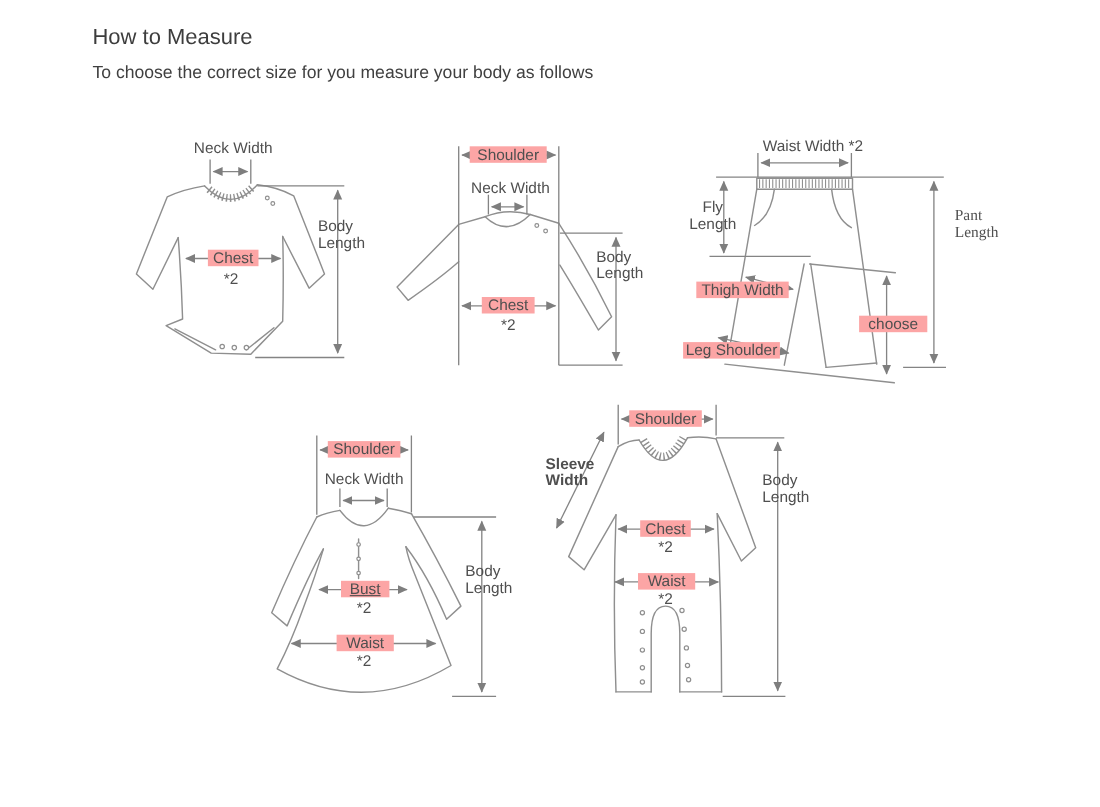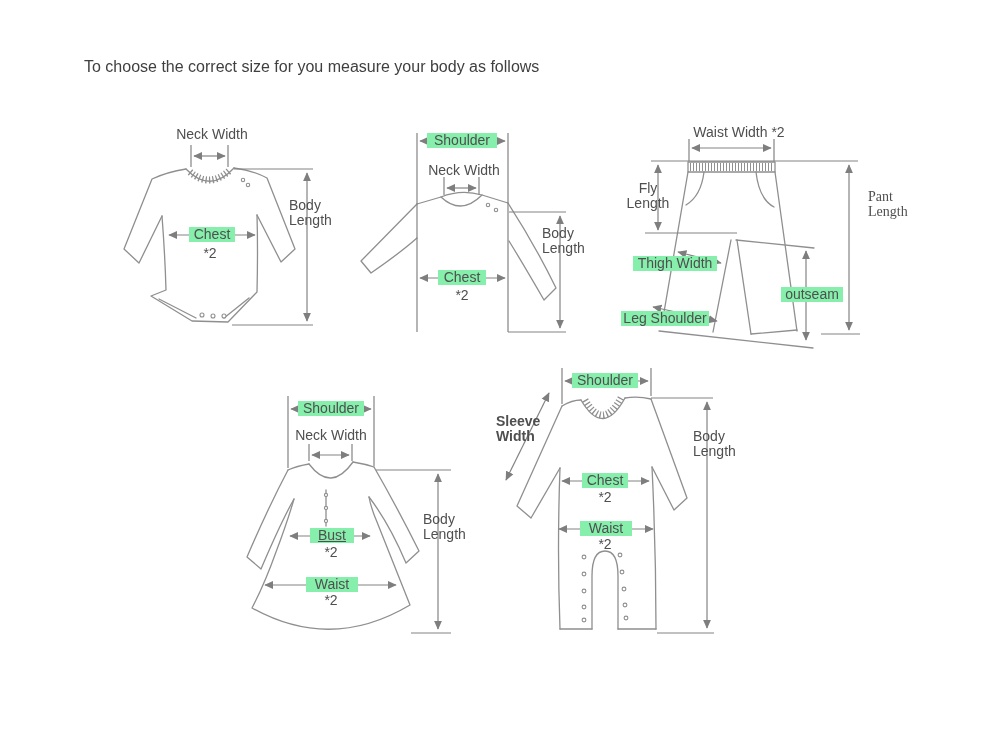--- a/index.html
+++ b/index.html
@@ -3,33 +3,34 @@
 <meta charset="utf-8">
 <style>
   html,body{margin:0;padding:0;background:#fff;}
   .canvas{position:relative;width:1000px;height:734px;background:#ffffff;overflow:hidden;
           font-family:"Liberation Sans",sans-serif;}
   .title{position:absolute;left:84px;top:23px;margin:0;font-size:20px;font-weight:400;color:#3d3d3d;}
   .subtitle{position:absolute;left:84px;top:58px;margin:0;font-size:16px;color:#404040;}
   .footer{position:absolute;left:0;top:677px;width:1000px;text-align:center;font-size:15.5px;color:#555;}
   .lbl{position:absolute;font-size:14px;line-height:15px;color:#4f4f4f;white-space:normal;}
   .c{text-align:center;}
-  .bg{background:#86efac;}
+  .bg{background:#fca5a5;}
   svg{position:absolute;left:0;top:0;}
   .o{stroke:#8f8f8f;stroke-width:1.3;fill:none;stroke-linecap:round;stroke-linejoin:round;}
   .m{stroke:#848484;stroke-width:1.2;fill:none;}
   .rib{stroke:#8f8f8f;stroke-width:7;fill:none;stroke-dasharray:1.3 2.2;}
   .rib2{stroke:#8f8f8f;stroke-width:8;fill:none;stroke-dasharray:1 2;}
   .btn{stroke:#8f8f8f;stroke-width:1.1;fill:#fff;}
 </style>
 </head>
 <body>
 
 <div class="canvas">
 
+  <h1 class="title">How to Measure</h1>
   <p class="subtitle">To choose the correct size for you measure your body as follows</p>
 
   <svg width="1000" height="734" viewBox="0 0 1000 734">
     <defs>
       <marker id="ah" viewBox="0 0 8 8" refX="7" refY="4" markerWidth="8" markerHeight="8" orient="auto-start-reverse">
         <path d="M0,0.6 L7.6,4 L0,7.4 Z" fill="#7e7e7e"></path>
       </marker>
     </defs>
 
     <g>
@@ -157,21 +158,21 @@
   <div class="lbl c bg" style="left:427px;top:133px;width:70px;">Shoulder</div>
   <div class="lbl c" style="left:424px;top:163px;width:80px;">Neck Width</div>
   <div class="lbl c bg" style="left:438px;top:270px;width:48px;">Chest</div>
   <div class="lbl c" style="left:438px;top:288px;width:48px;">*2</div>
   <div class="lbl" style="left:542px;top:226px;width:54px;">Body Length</div>
 
   <div class="lbl c" style="left:684px;top:125px;width:110px;">Waist Width *2</div>
   <div class="lbl c" style="left:620px;top:181px;width:56px;">Fly Length</div>
   <div class="lbl" style="left:868px;top:189px;width:54px;font-family:Liberation Serif, serif;">Pant Length</div>
   <div class="lbl c bg" style="left:633px;top:256px;width:84px;">Thigh Width</div>
-  <div class="lbl c bg" style="left:781px;top:287px;width:62px;">outseam</div>
+  <div class="lbl c bg" style="left:781px;top:287px;width:62px;">choose</div>
   <div class="lbl c bg" style="left:621px;top:311px;width:88px;">Leg Shoulder</div>
 
   <div class="lbl c bg" style="left:298px;top:401px;width:66px;">Shoulder</div>
   <div class="lbl c" style="left:291px;top:428px;width:80px;">Neck Width</div>
   <div class="lbl c bg" style="left:310px;top:528px;width:44px;text-decoration:underline;">Bust</div>
   <div class="lbl c" style="left:307px;top:545px;width:48px;">*2</div>
   <div class="lbl c bg" style="left:306px;top:577px;width:52px;">Waist</div>
   <div class="lbl c" style="left:307px;top:593px;width:48px;">*2</div>
   <div class="lbl" style="left:423px;top:512px;width:54px;">Body Length</div>
 

